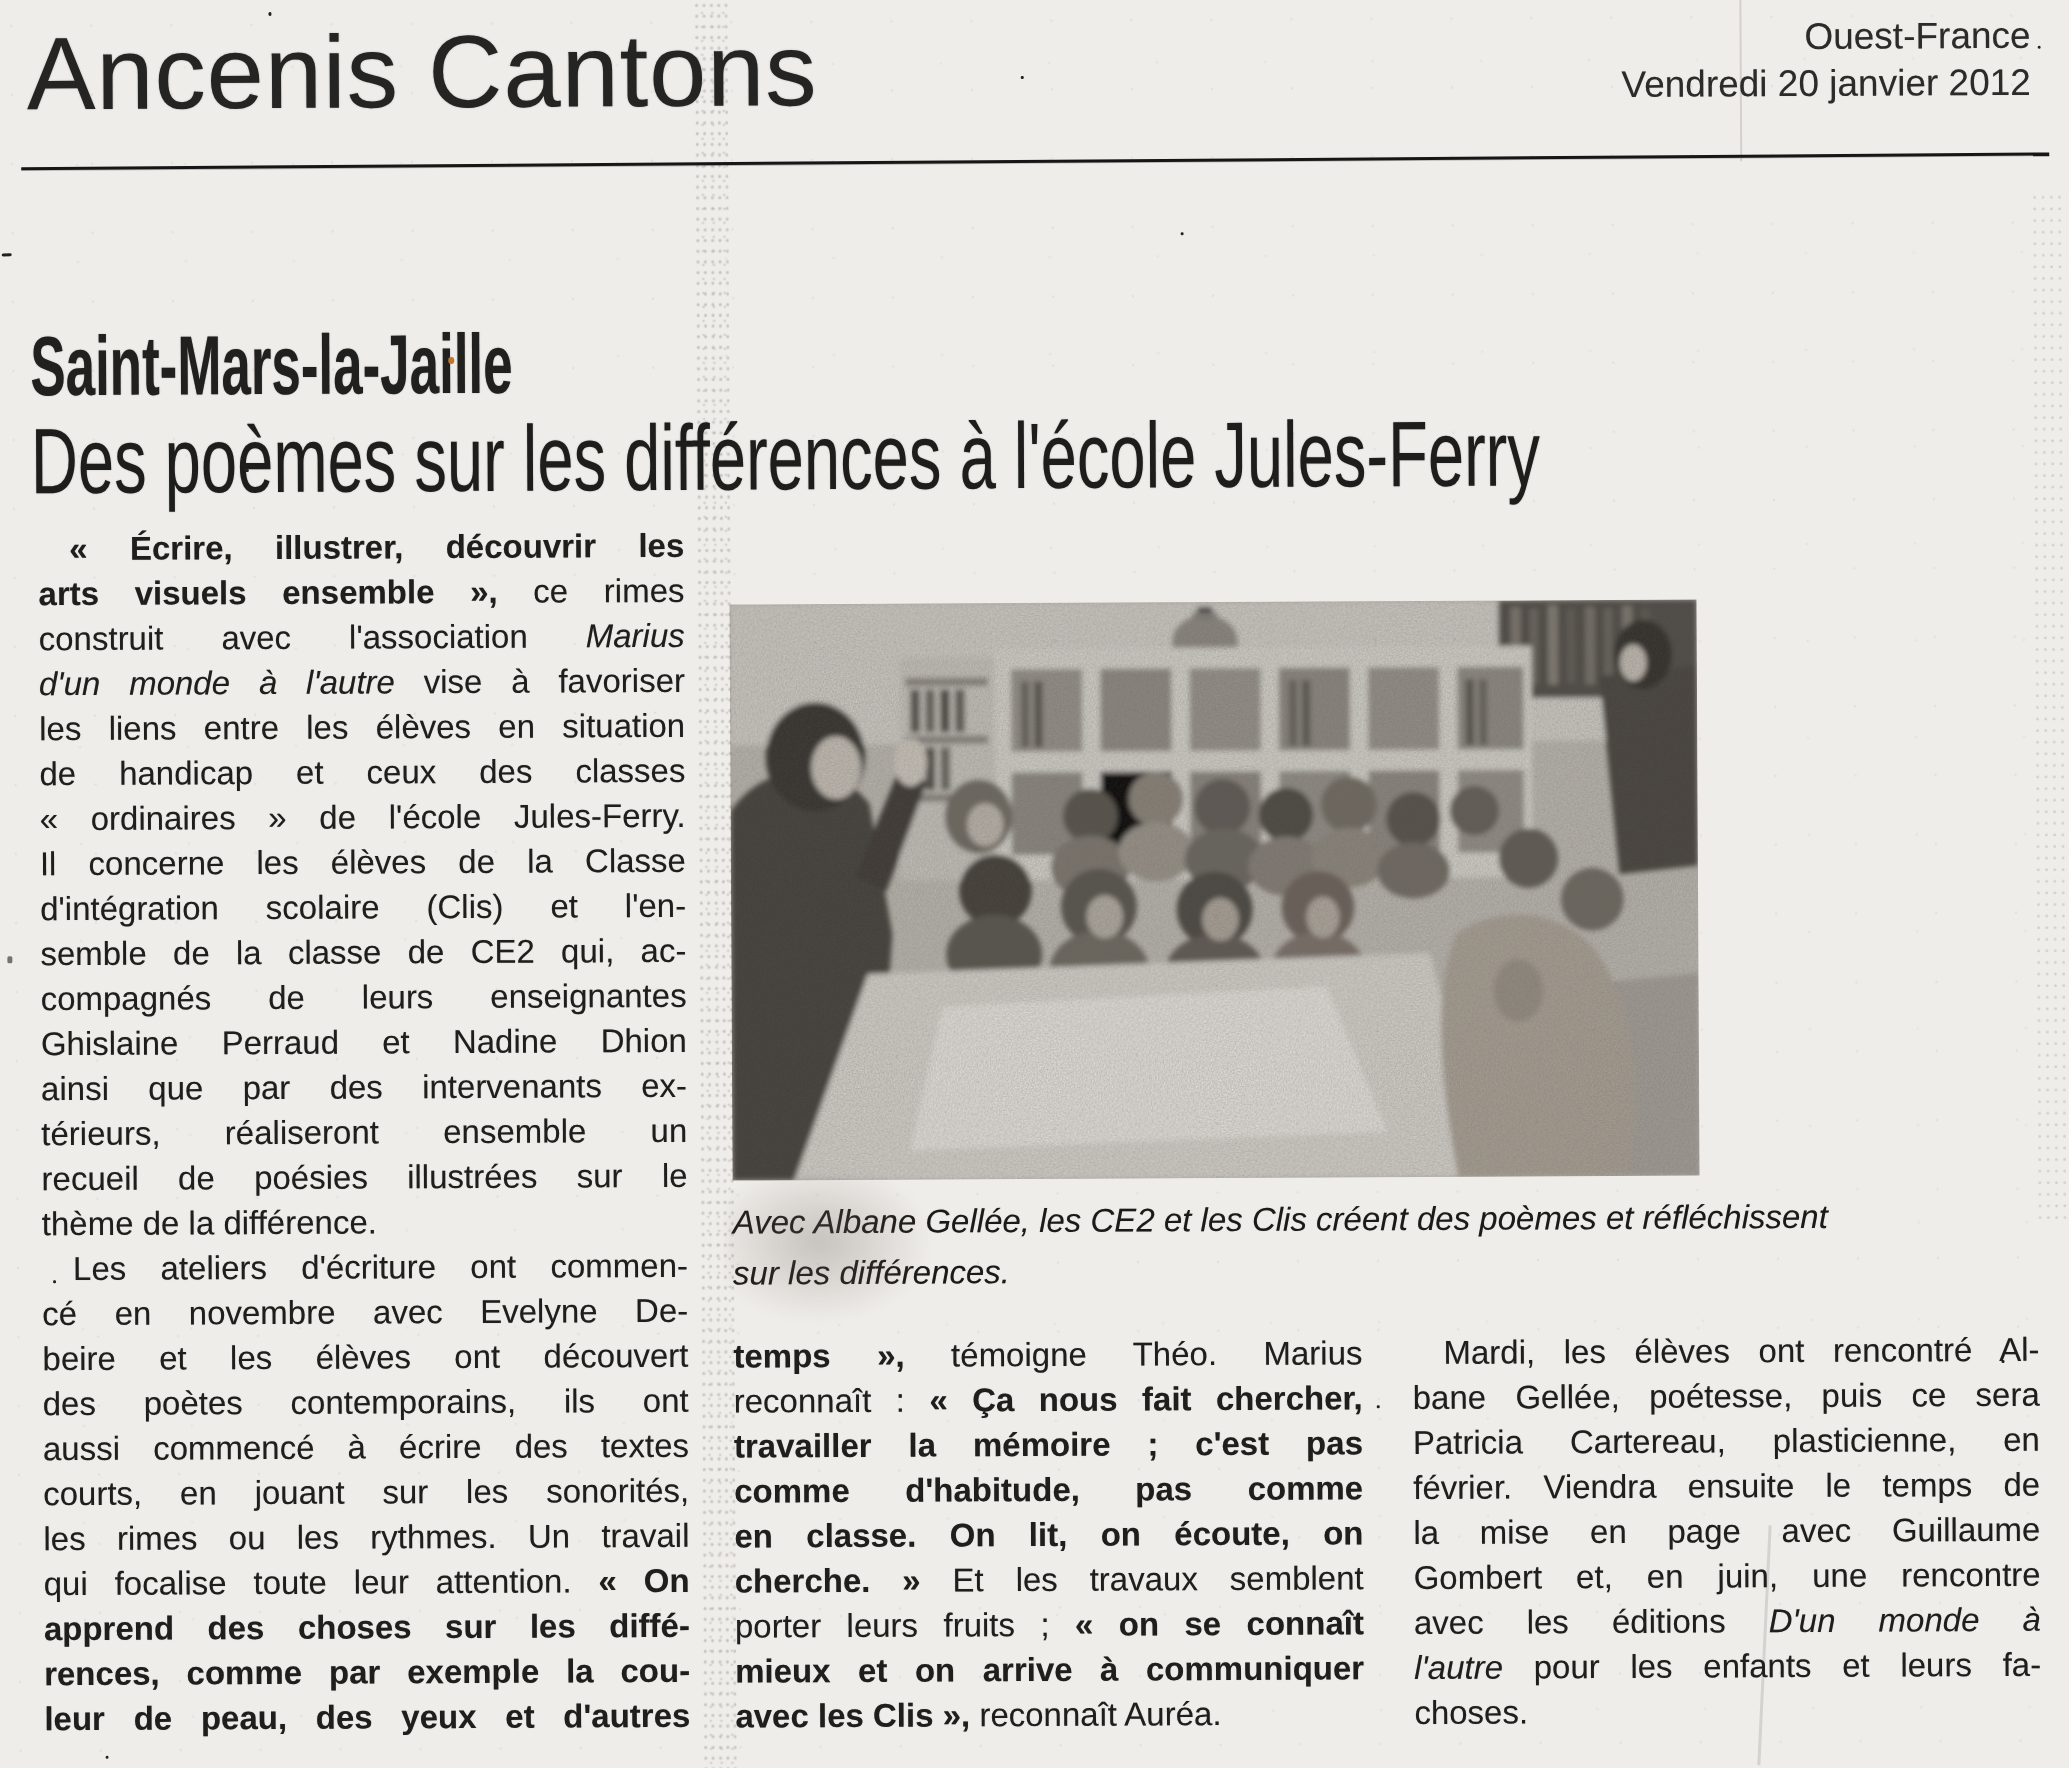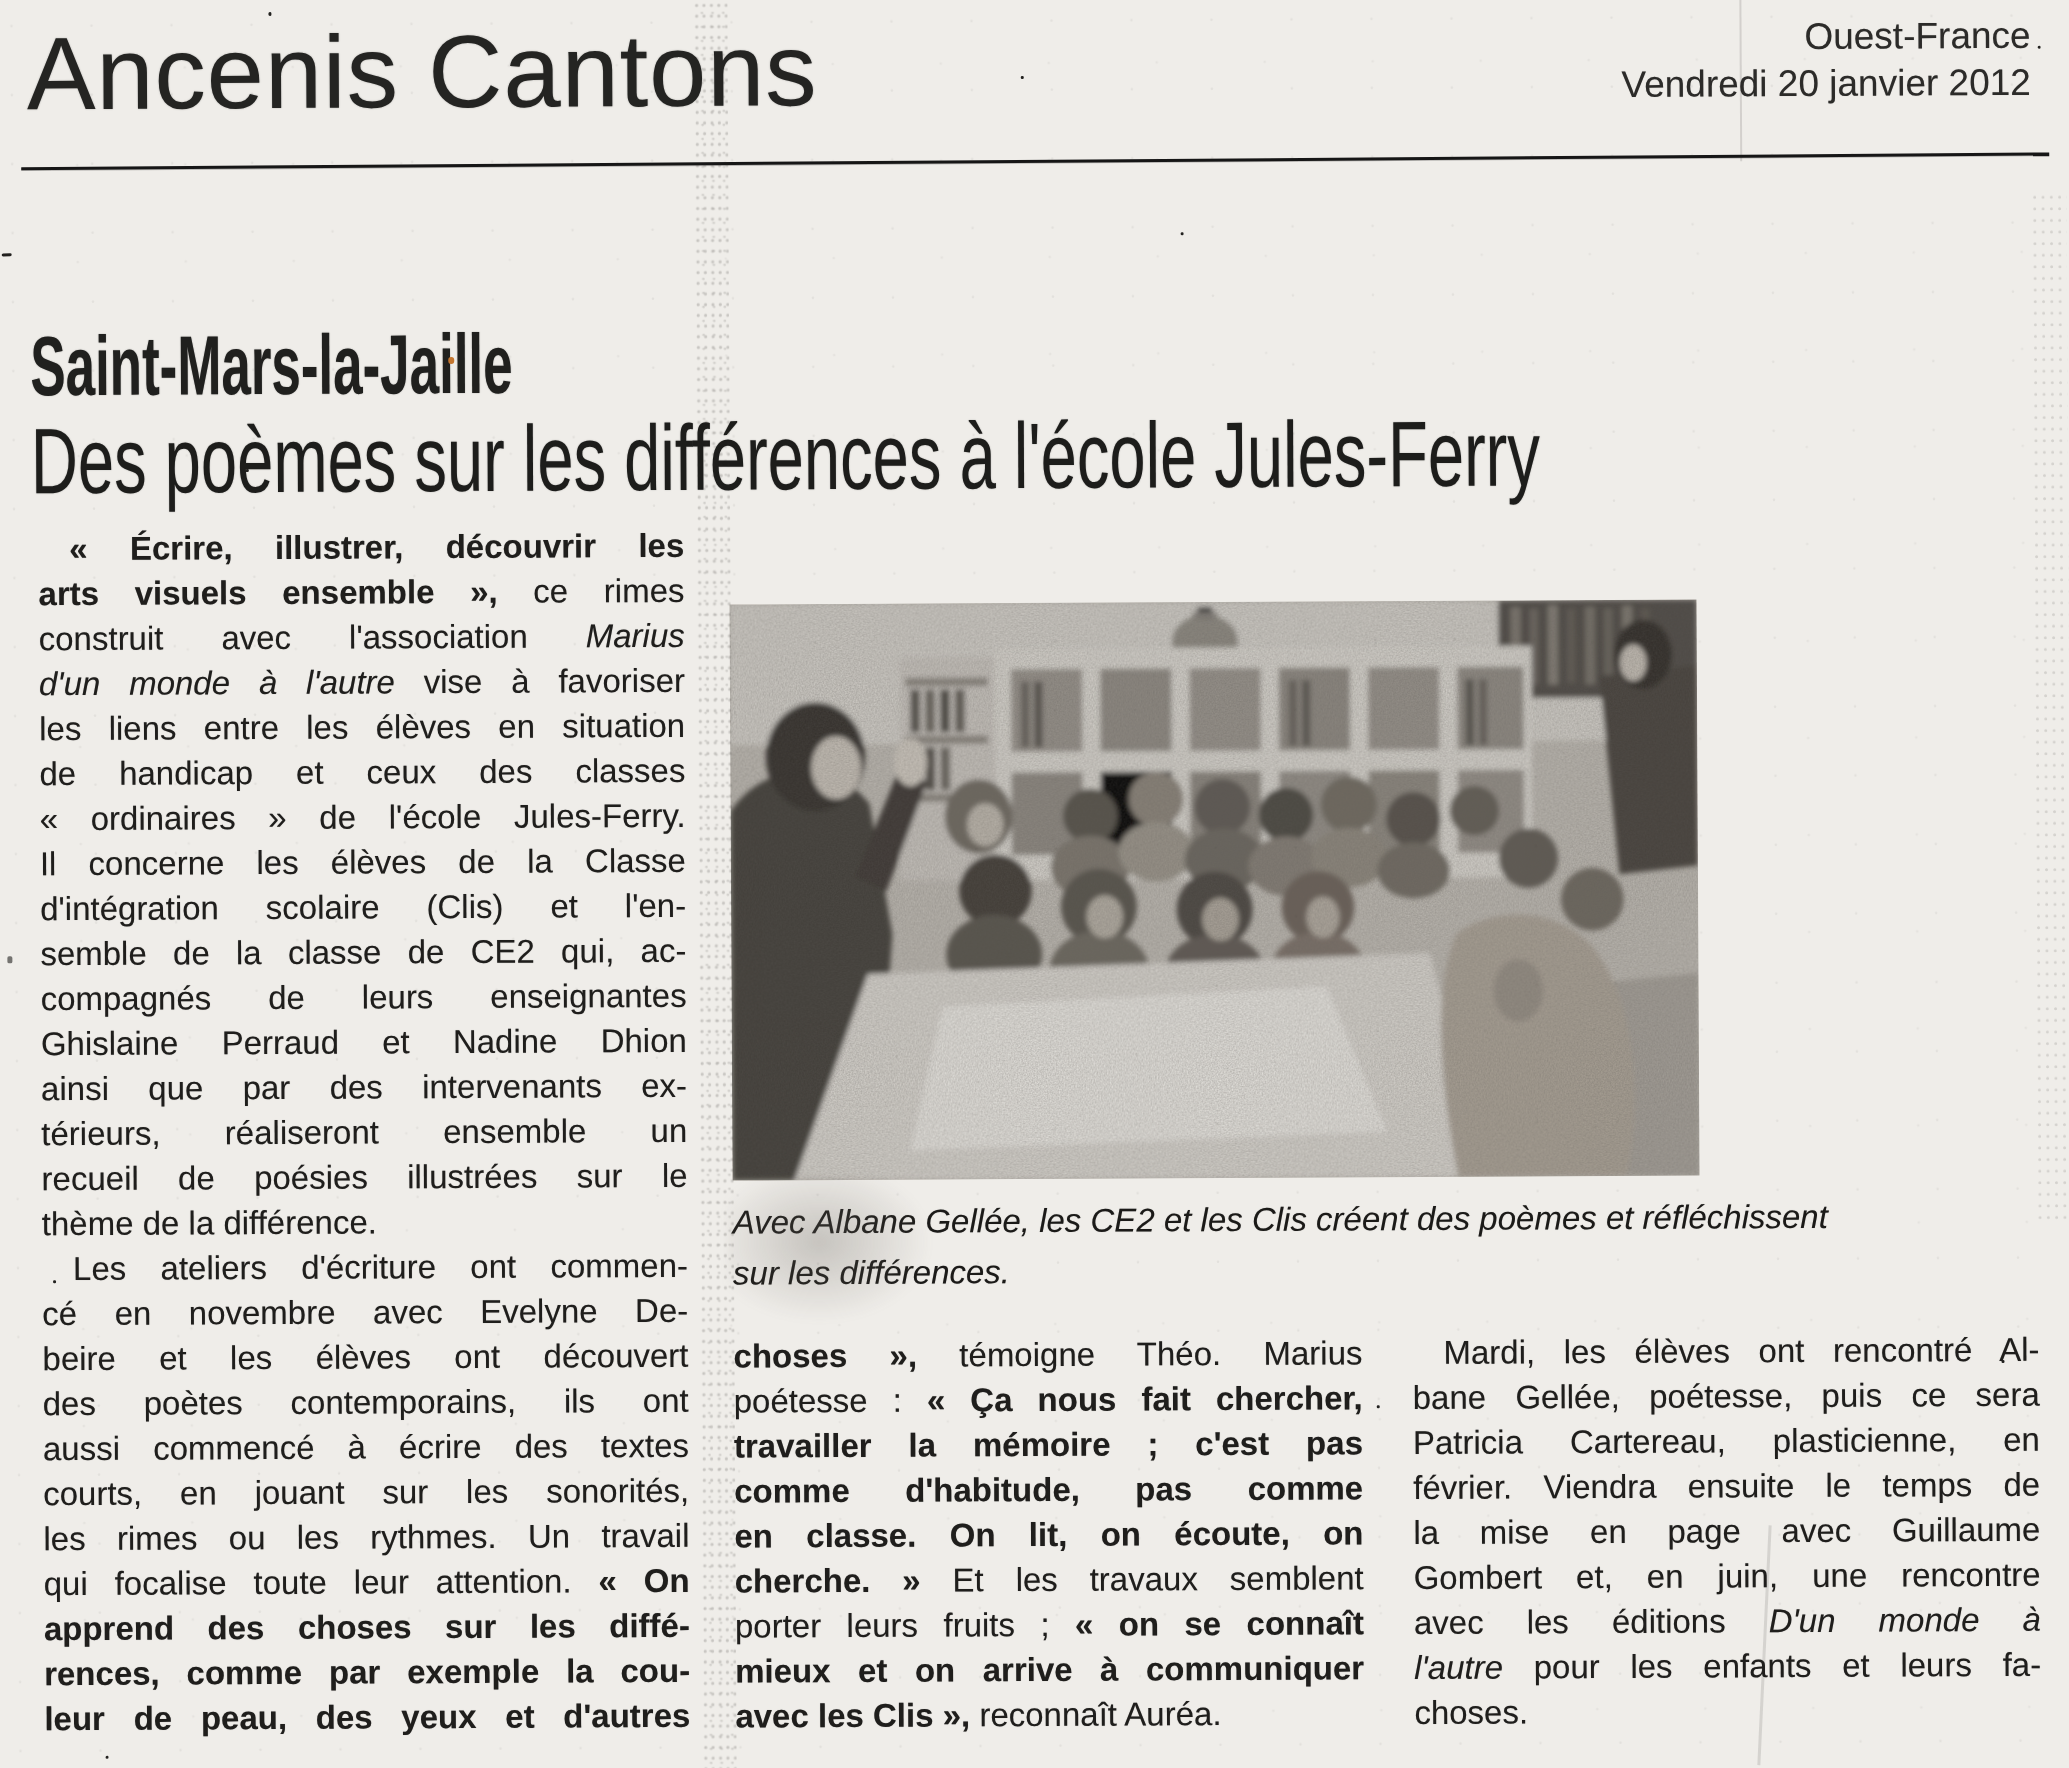--- a/index.html
+++ b/index.html
@@ -266,22 +266,22 @@
       <rect x="0" y="0" width="1170" height="697" filter="url(#grain)" opacity="0.5"></rect>
     </svg>
   </div>
 
   <div id="caption">
       <div class="tline nj"><span class="i">Avec Albane Gellée, les CE2 et les Clis créent des poèmes et réfléchissent</span></div>
       <div class="tline nj"><span class="i">sur les différences.</span></div>
     </div>
 
   <div class="col" id="col-mid">
-      <div class="tline"><span class="b">choses »,</span><span> témoigne Théo. Marius</span></div>
-      <div class="tline"><span>poétesse : </span><span class="b">« Ça nous fait chercher,</span></div>
+      <div class="tline"><span class="b">temps »,</span><span> témoigne Théo. Marius</span></div>
+      <div class="tline"><span>reconnaît : </span><span class="b">« Ça nous fait chercher,</span></div>
       <div class="tline"><span class="b">travailler la mémoire ; c'est pas</span></div>
       <div class="tline"><span class="b">comme d'habitude, pas comme</span></div>
       <div class="tline"><span class="b">en classe. On lit, on écoute, on</span></div>
       <div class="tline"><span class="b">cherche. »</span><span> Et les travaux semblent</span></div>
       <div class="tline"><span>porter leurs fruits ; </span><span class="b">« on se connaît</span></div>
       <div class="tline"><span class="b">mieux et on arrive à communiquer</span></div>
       <div class="tline nj"><span class="b">avec les Clis »,</span><span> reconnaît Auréa.</span></div>
     </div>
 
   <div class="col" id="col-right">

